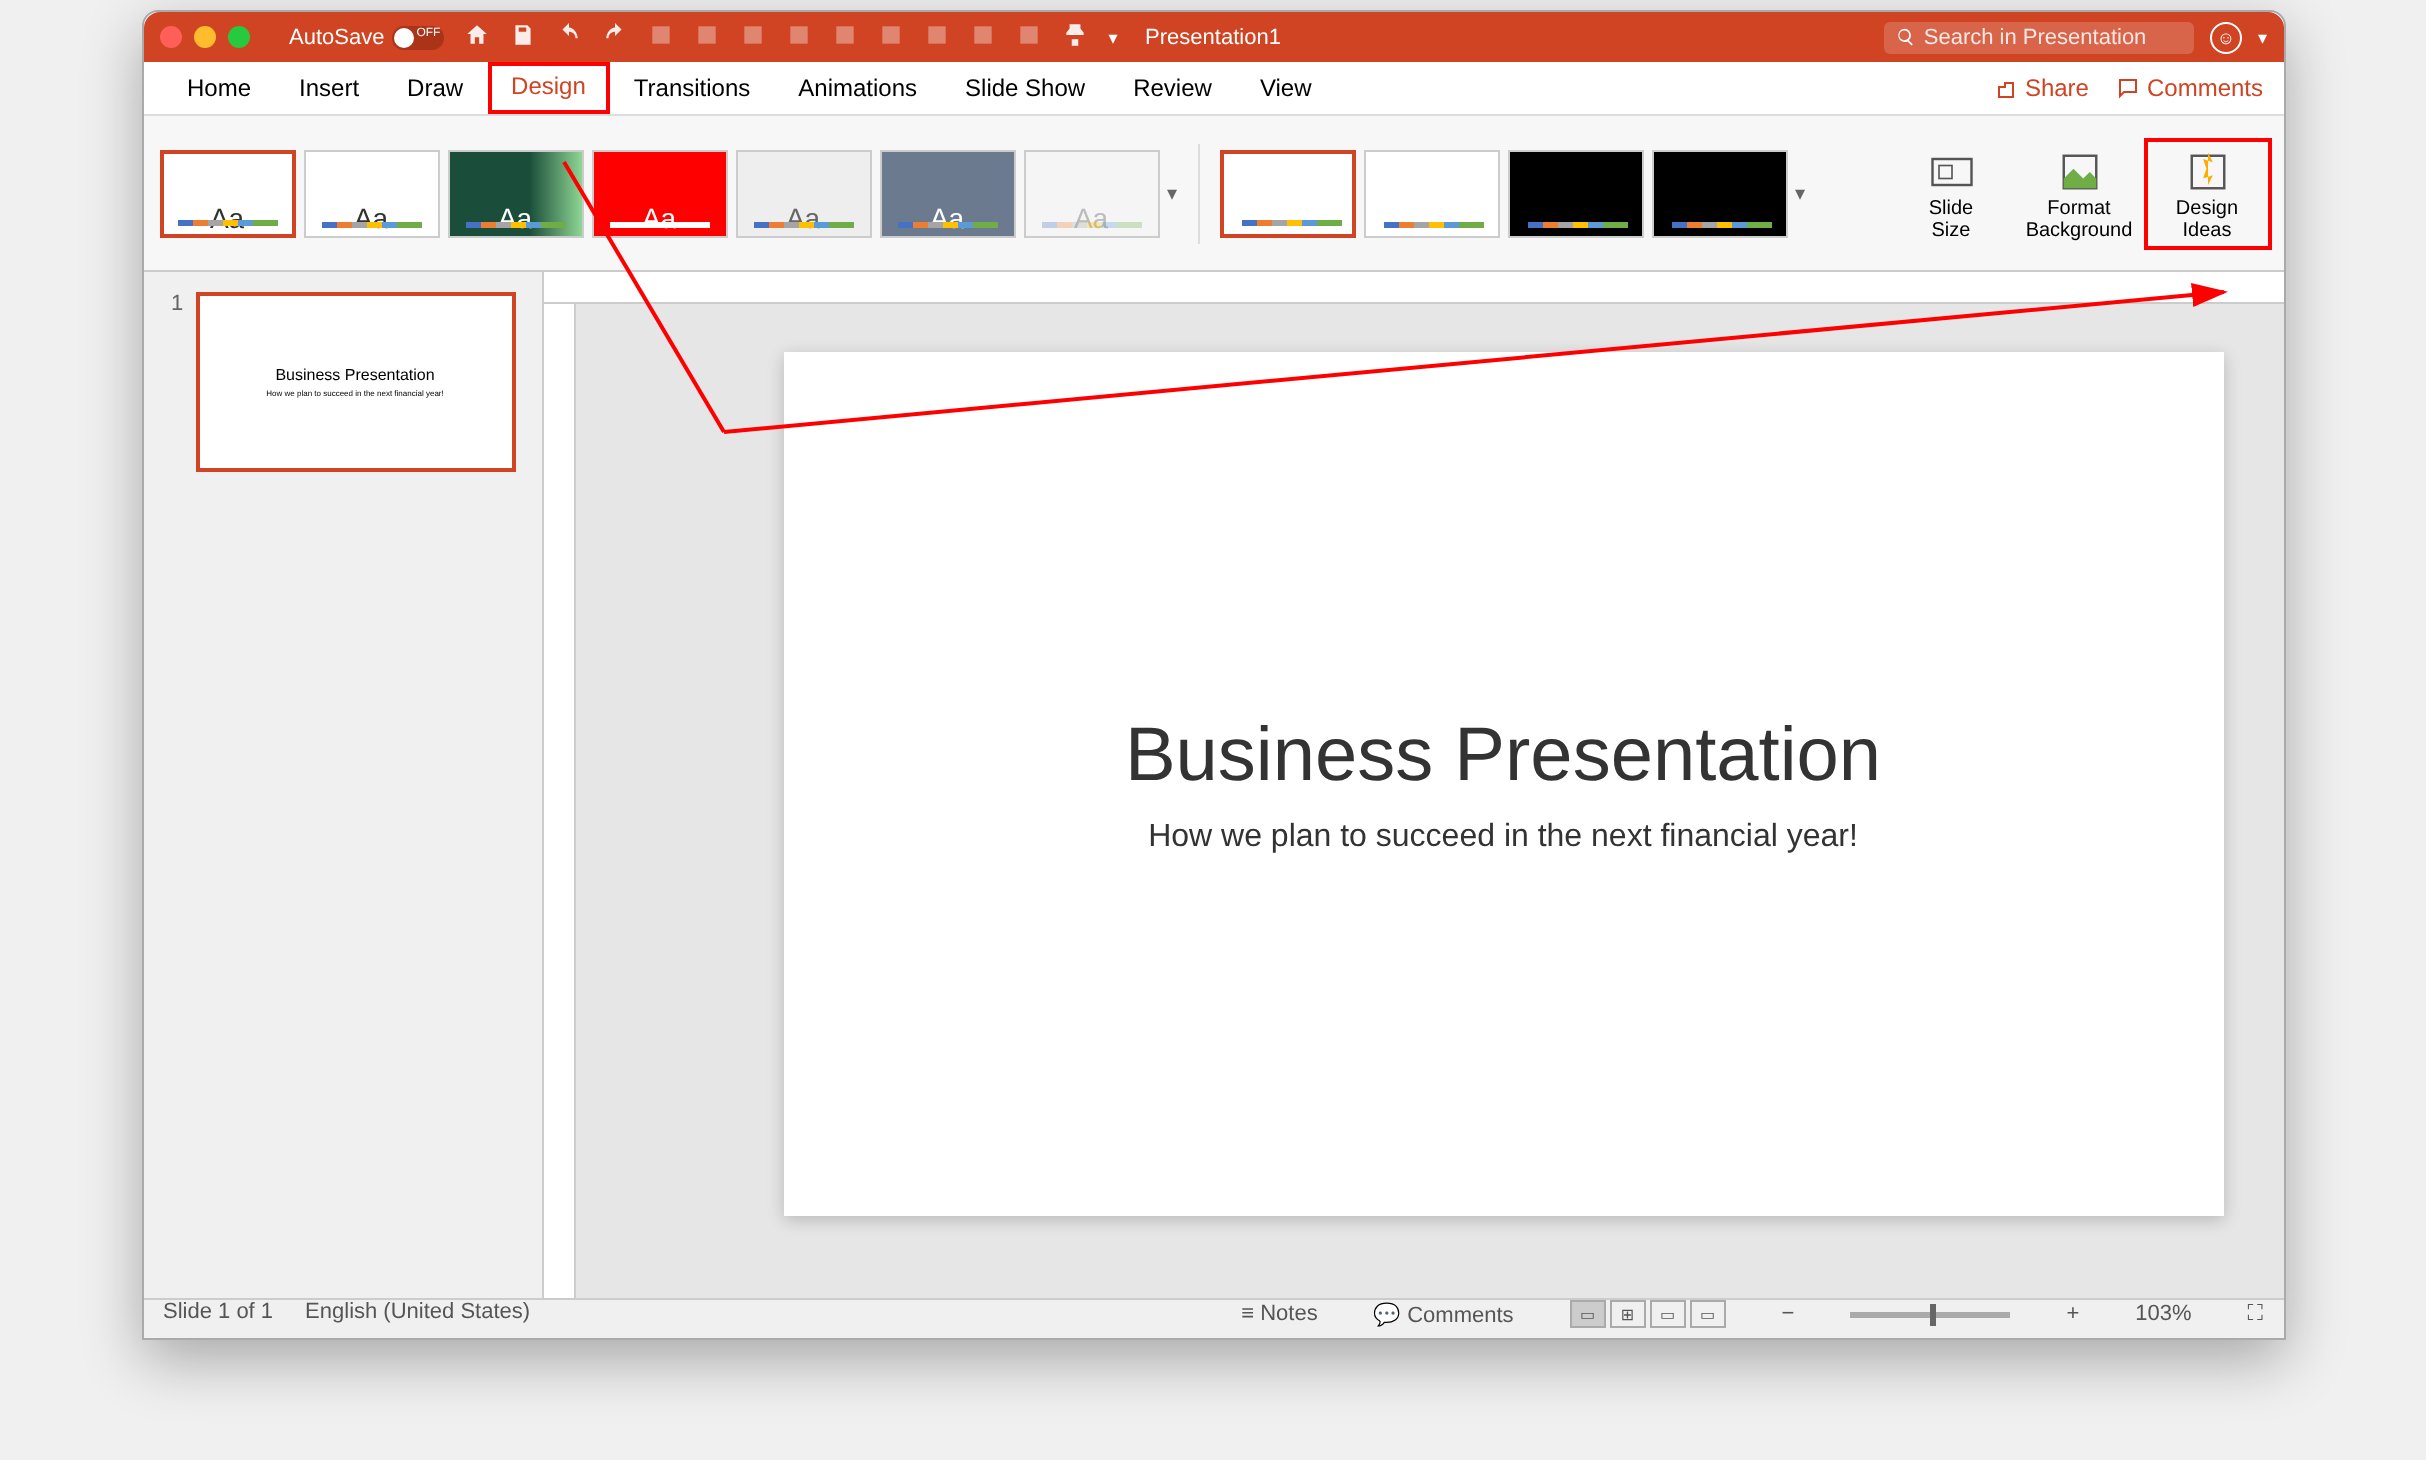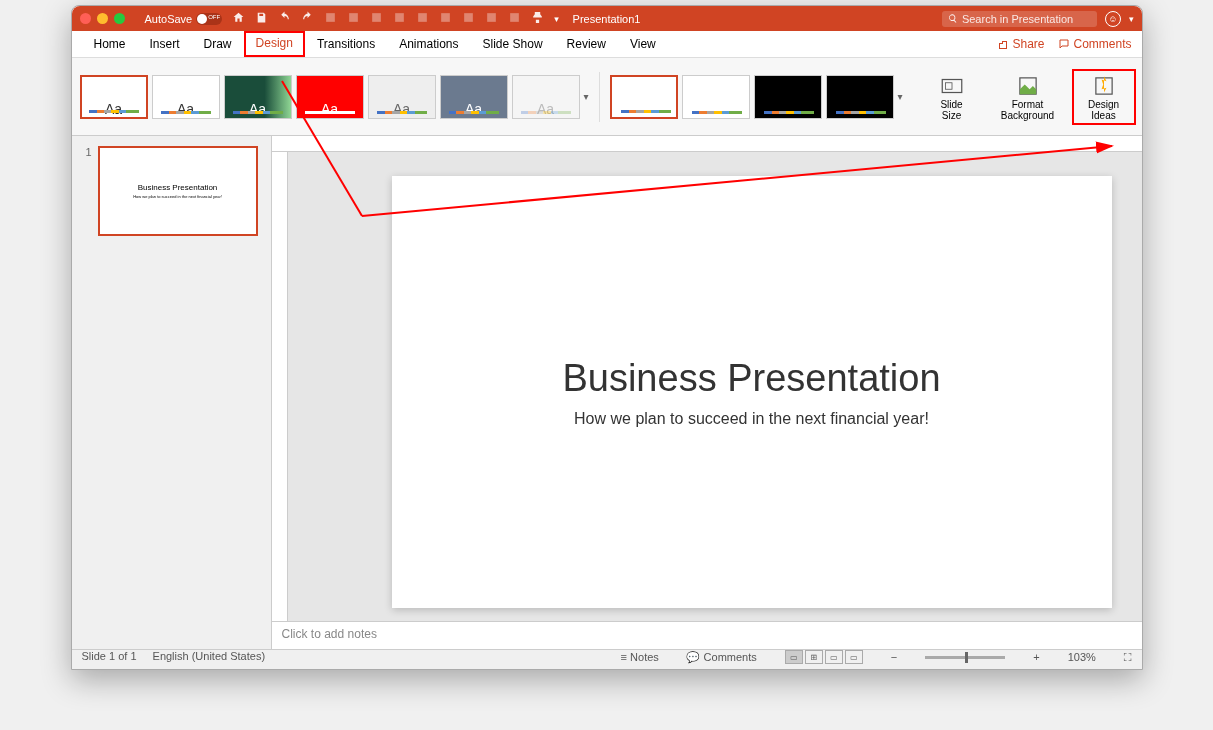--- a/index.html
+++ b/index.html
@@ -36,21 +36,21 @@
 .theme { width:68px; height:44px; border:1px solid #ccc; background:#fff; cursor:pointer; display:flex; flex-direction:column; align-items:center; justify-content:center; position:relative; }
 .theme.selected { border:2px solid #d04423; }
 .theme .aa { font-size:14px;margin-top:24px; }
 .theme .bar { position:absolute; bottom:4px; height:3px; width:50px; background: linear-gradient(90deg, #4472c4 0 15%, #ed7d31 15% 30%, #a5a5a5 30% 45%, #ffc000 45% 60%, #5b9bd5 60% 75%, #70ad47 75% 100%); }
 .sep { width:1px; height:50px; background:#ddd; margin:0 6px; }
 .variant-group { display:flex; gap:4px; align-items:center; }
 .variant { width:68px; height:44px; border:1px solid #ccc; background:#fff; cursor:pointer; position:relative; }
 .variant.selected { border:2px solid #d04423; }
 .variant.dark { background:#000; }
 .variant .bar { position:absolute; bottom:4px; left:9px; height:3px; width:50px; background: linear-gradient(90deg, #4472c4 0 15%, #ed7d31 15% 30%, #a5a5a5 30% 45%, #ffc000 45% 60%, #5b9bd5 60% 75%, #70ad47 75% 100%); }
-.ribbon-cmds { margin-left:auto; display:flex; gap:16px; font-size:10px; text-align:center; }
+.ribbon-cmds { margin-left:auto; display:flex; gap:4px; font-size:10px; text-align:center; }
 .cmd { display:flex; flex-direction:column; align-items:center; justify-content:center; width:60px; cursor:pointer; padding:2px; }
 .cmd svg { width:26px; height:26px; }
 .cmd.highlighted { outline:2px solid #ff0000; }
 
 .workspace { display:flex; height: calc(100% - 25px - 27px - 78px - 20px); background:#e6e6e6; }
 .thumb-pane { width:200px; background:#f0f0f0; border-right:1px solid #ccc; padding:10px 14px; }
 .thumb-num { font-size:11px; color:#666; float:left; margin-right:4px; }
 .thumb { width:160px; height:90px; background:#fff; border:2px solid #d04423; margin-left:12px; display:flex; flex-direction:column; align-items:center; justify-content:center; font-size:7px; }
 .thumb-title { font-size:8px; margin-bottom:2px; }
 .thumb-sub { font-size:4px; }
@@ -255,23 +255,20 @@
         <span class="thumb-sub">How we plan to succeed in the next financial year!</span>
       </div>
     </div>
     <div class="canvas-area">
       <div class="ruler-h"></div>
       <div class="ruler-v"></div>
       <div class="slide-canvas">
         <div class="slide-title">Business Presentation</div>
         <div class="slide-sub">How we plan to succeed in the next financial year!</div>
       </div>
-      <div class="notes">
-        <span>Click to add notes</span>
-      </div>
     </div>
   </div>
 
   <div class="statusbar">
     <span>Slide 1 of 1</span>
     <span style="margin-left:16px">English (United States)</span>
     <div class="sb-right">
       <span>≡ <span>Notes</span></span>
       <span>💬 <span>Comments</span></span>
       <div class="view-btns">

